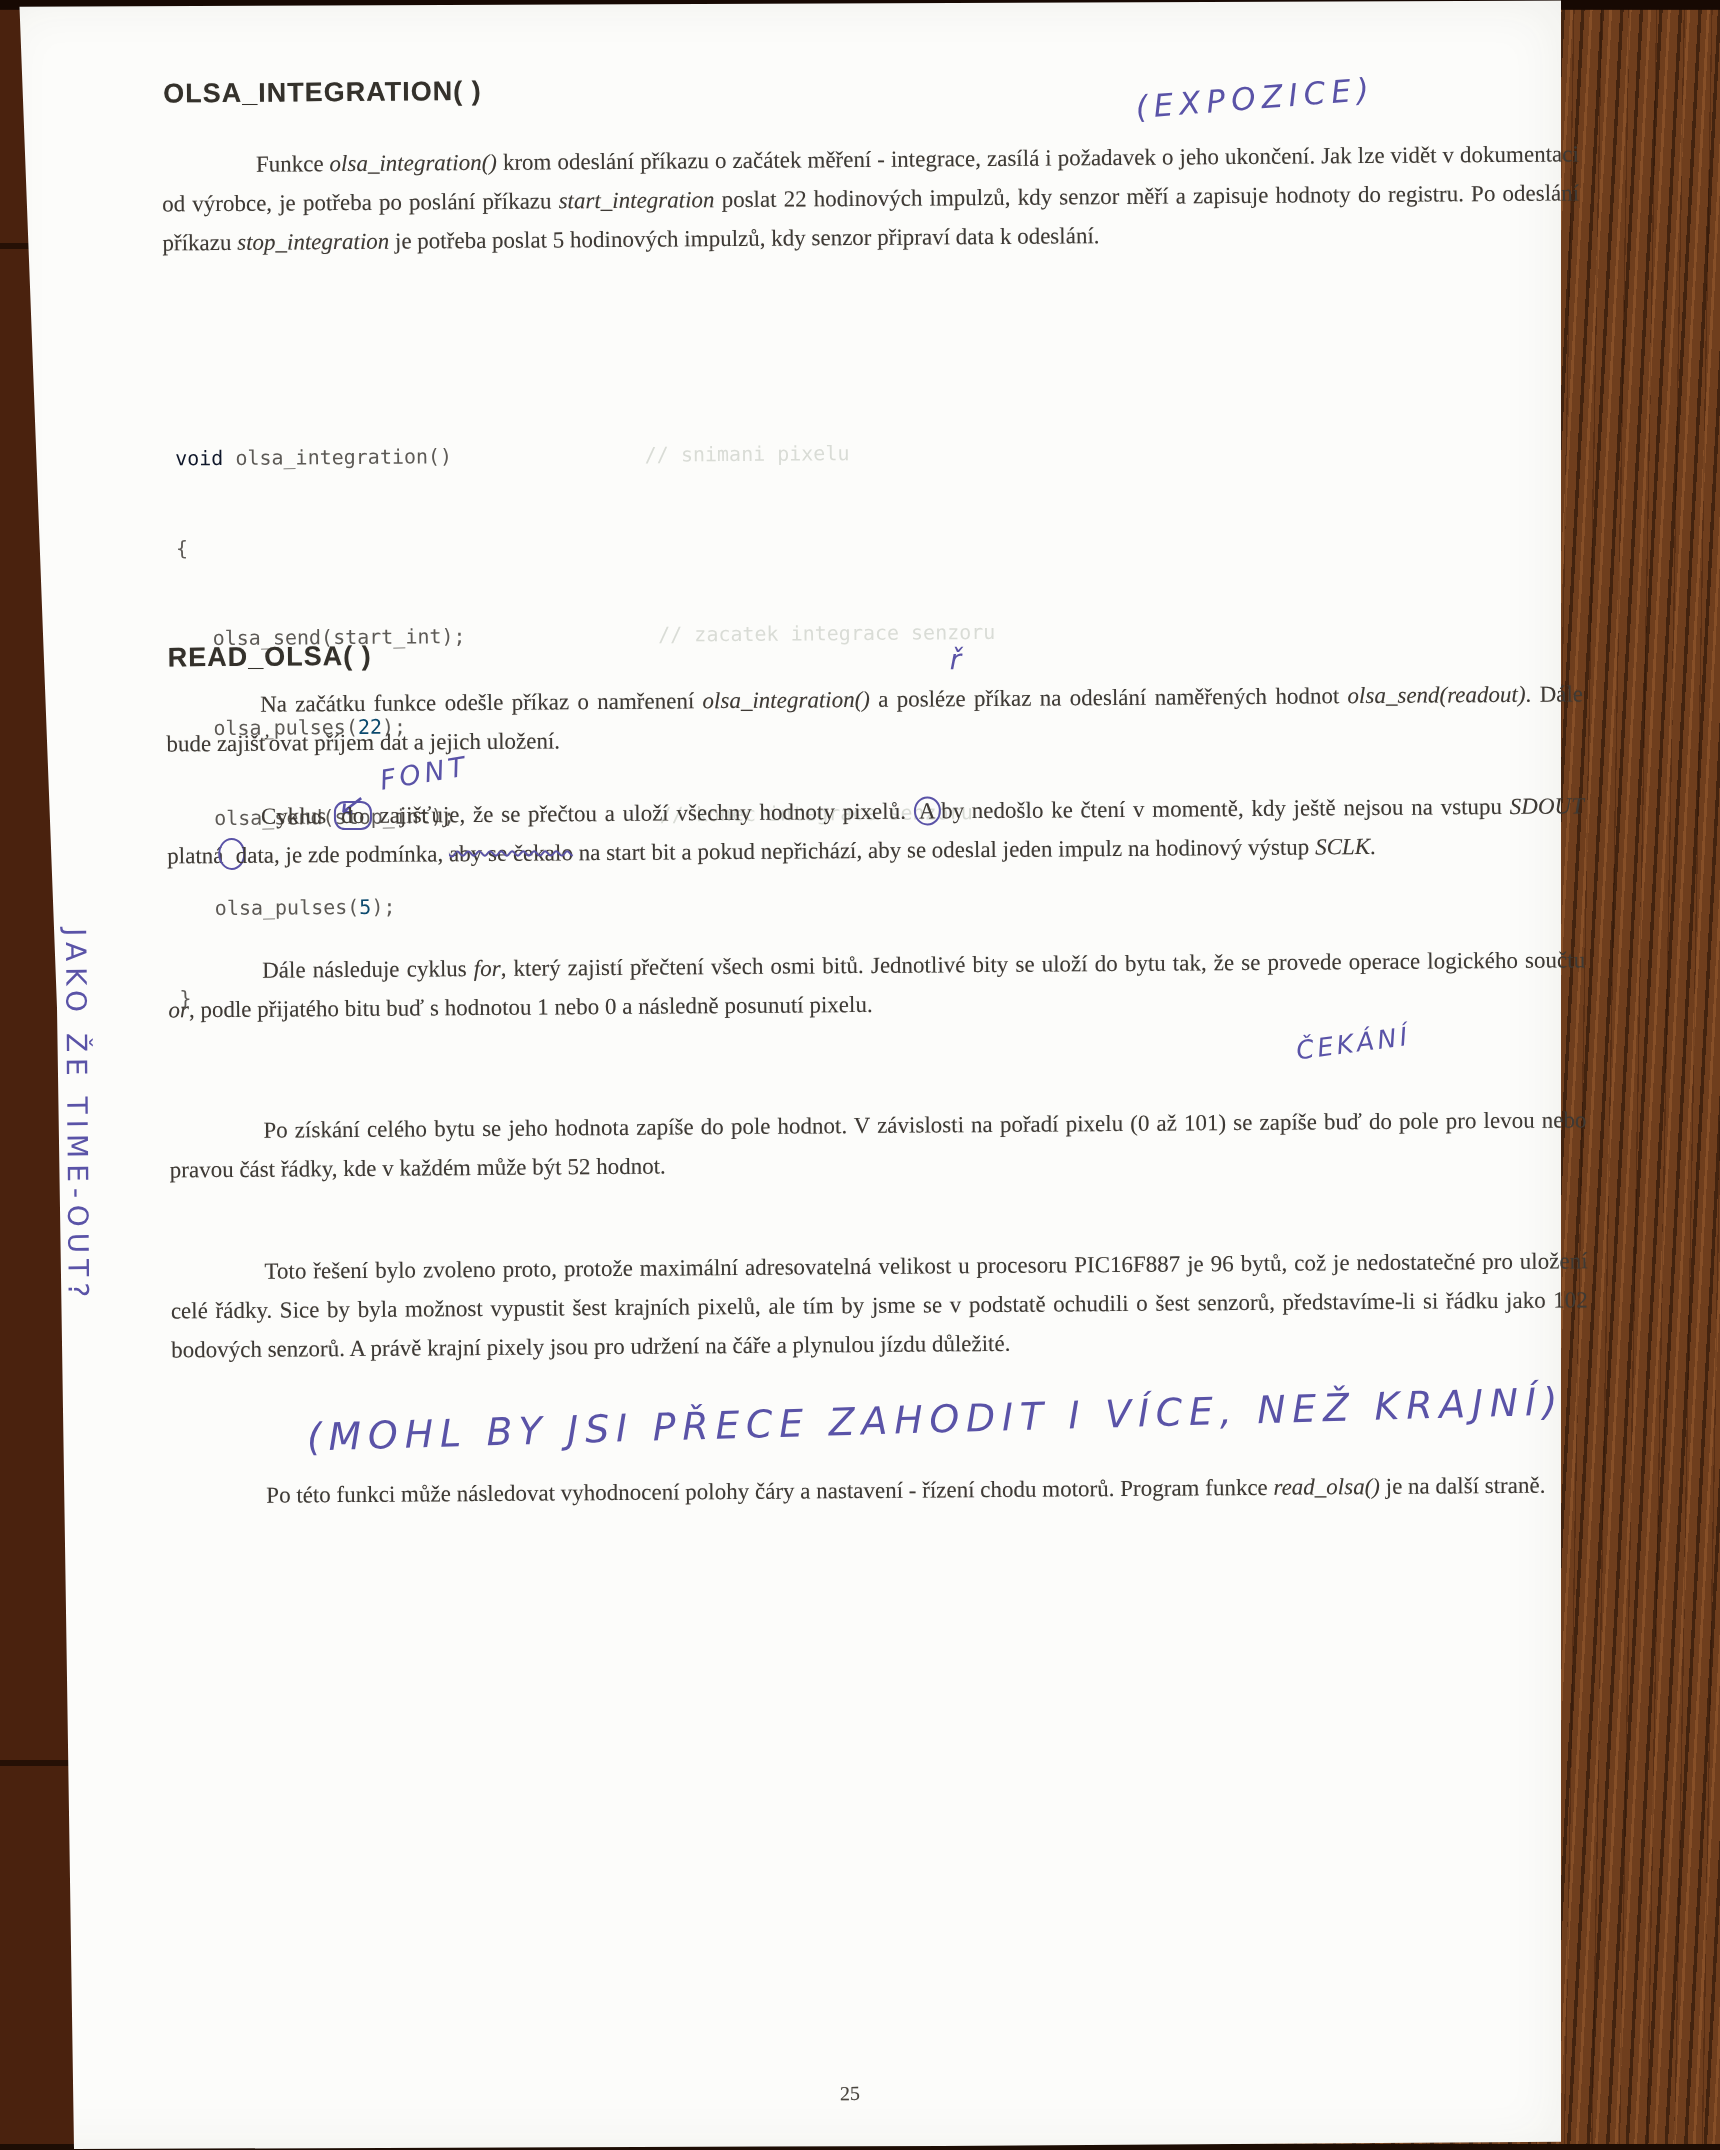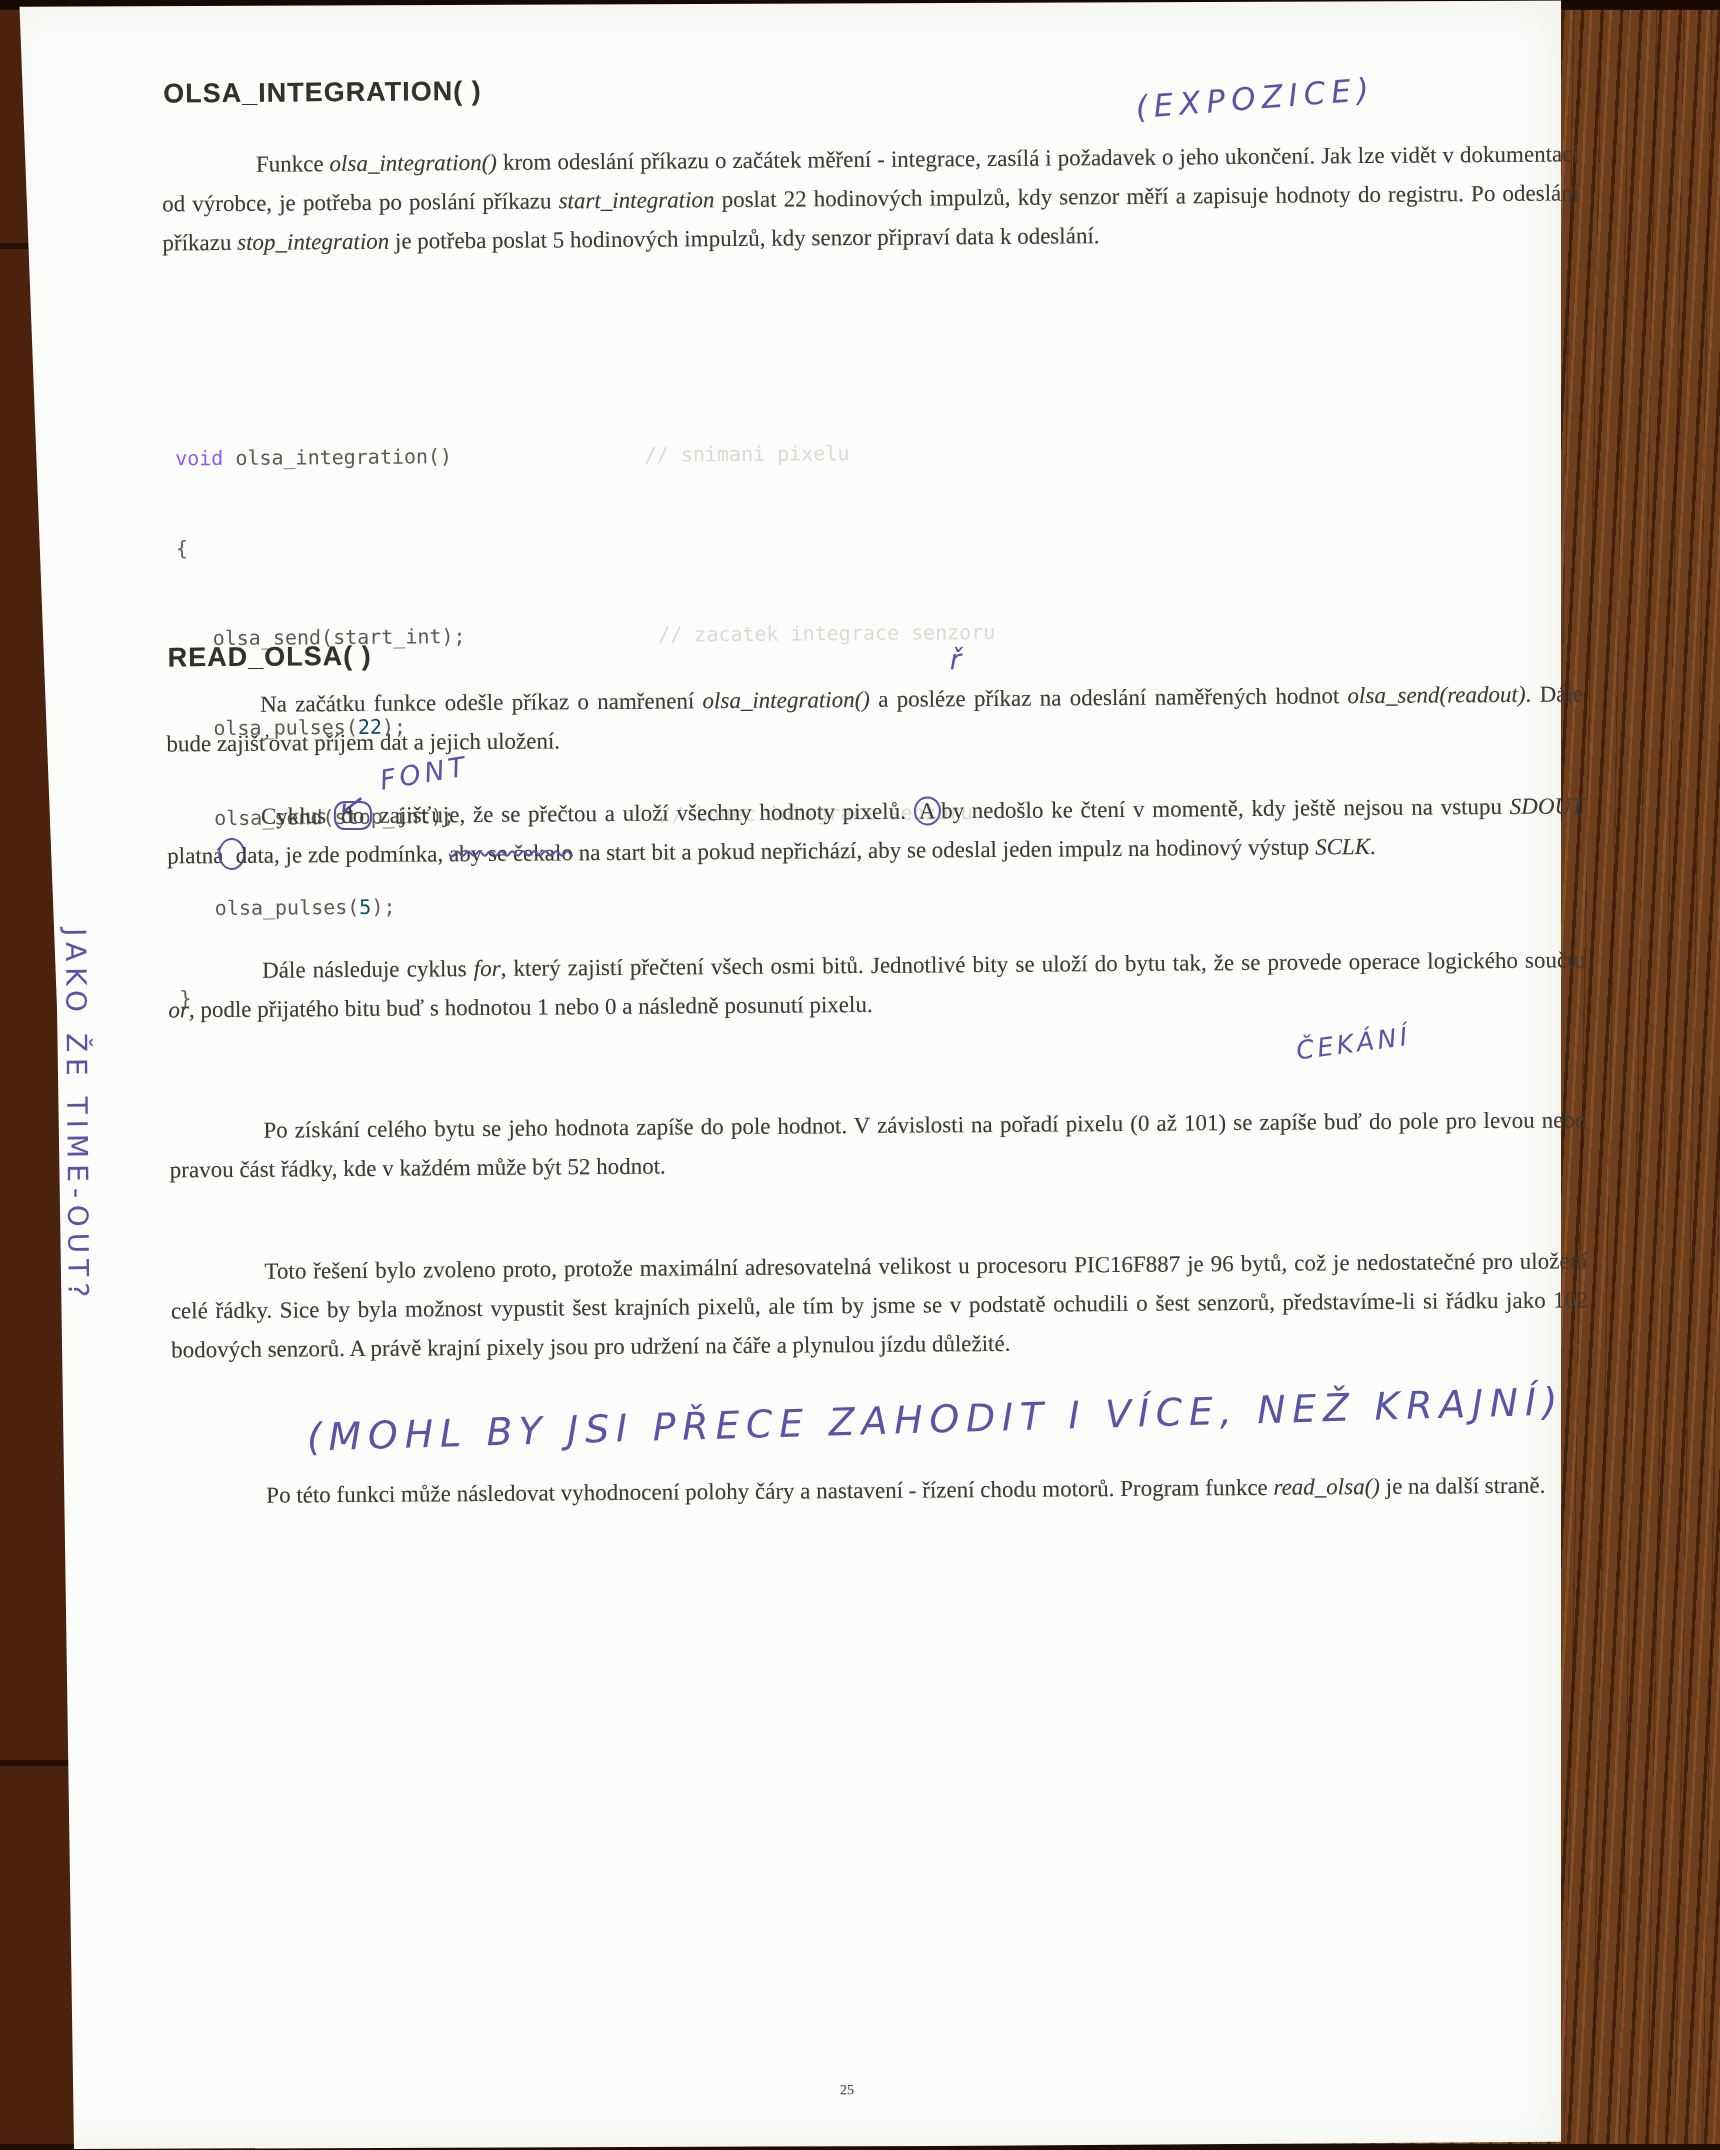--- a/index.html
+++ b/index.html
@@ -51,41 +51,41 @@
   .seg-circ{border:2px solid var(--hand);border-radius:50%;padding:0 3.4px;}
   .seg-oval{display:inline-block;width:23px;height:28px;border:2px solid var(--hand);border-radius:50%;vertical-align:-6.7px;margin:0 -9.4px 0 -5.4px;}
   .seg-strike{text-decoration:line-through;-webkit-text-decoration:line-through wavy var(--hand);text-decoration-style:wavy;text-decoration-color:var(--hand);text-decoration-thickness:2px;}
 
   
   .code{
     position:absolute;left:180px;top:378px;
     font-family:"DejaVu Sans Mono","Liberation Mono",monospace;
     font-size:20px;line-height:30px;color:#5d5a56;white-space:pre;
   }
-  .seg-kw{color:#8b5cf6}
+  .seg-kw{color:#0f172a}
   .seg-num{color:#0c4a6e}
   .seg-cmt{color:#d9dcd6}
 
   
   .hand{
     position:absolute;font-family:"DejaVu Sans",sans-serif;font-style:italic;
     color:var(--hand);white-space:nowrap;
   }
   .a-expozice{left:1143px;top:83px;font-size:31px;letter-spacing:6px;transform:rotate(-4deg);}
   .a-rcaron{left:953px;top:644px;font-size:28px;}
   .a-font-arrow{left:341px;top:781px;font-size:32px;font-style:normal;transform:rotate(8deg);}
   .a-font{left:382px;top:754px;font-size:27px;letter-spacing:4px;transform:rotate(-9deg);}
   .a-cekani{left:1296px;top:1032px;font-size:25.5px;letter-spacing:3.4px;transform:rotate(-7deg);}
   .a-bignote{left:304px;top:1398px;font-size:38px;letter-spacing:6.7px;transform:rotate(-1.2deg);}
   .a-margin{left:93px;top:922px;font-size:28px;letter-spacing:6px;transform:rotate(90deg);transform-origin:0 0;font-style:normal;}
 
   
   .pagenum{
     position:absolute;left:832px;top:2082px;
-    font-family:"Liberation Serif",serif;font-size:14px;color:#49453f;
+    font-family:"Liberation Serif",serif;font-size:20px;color:#49453f;
     text-shadow:0 0 0.7px rgba(55,48,40,.35);
   }
 </style>
 </head>
 <body>
 
 <div class="wood">
   <div class="plank-gap gap1"></div>
   <div class="plank-gap gap2"></div>
 </div>

